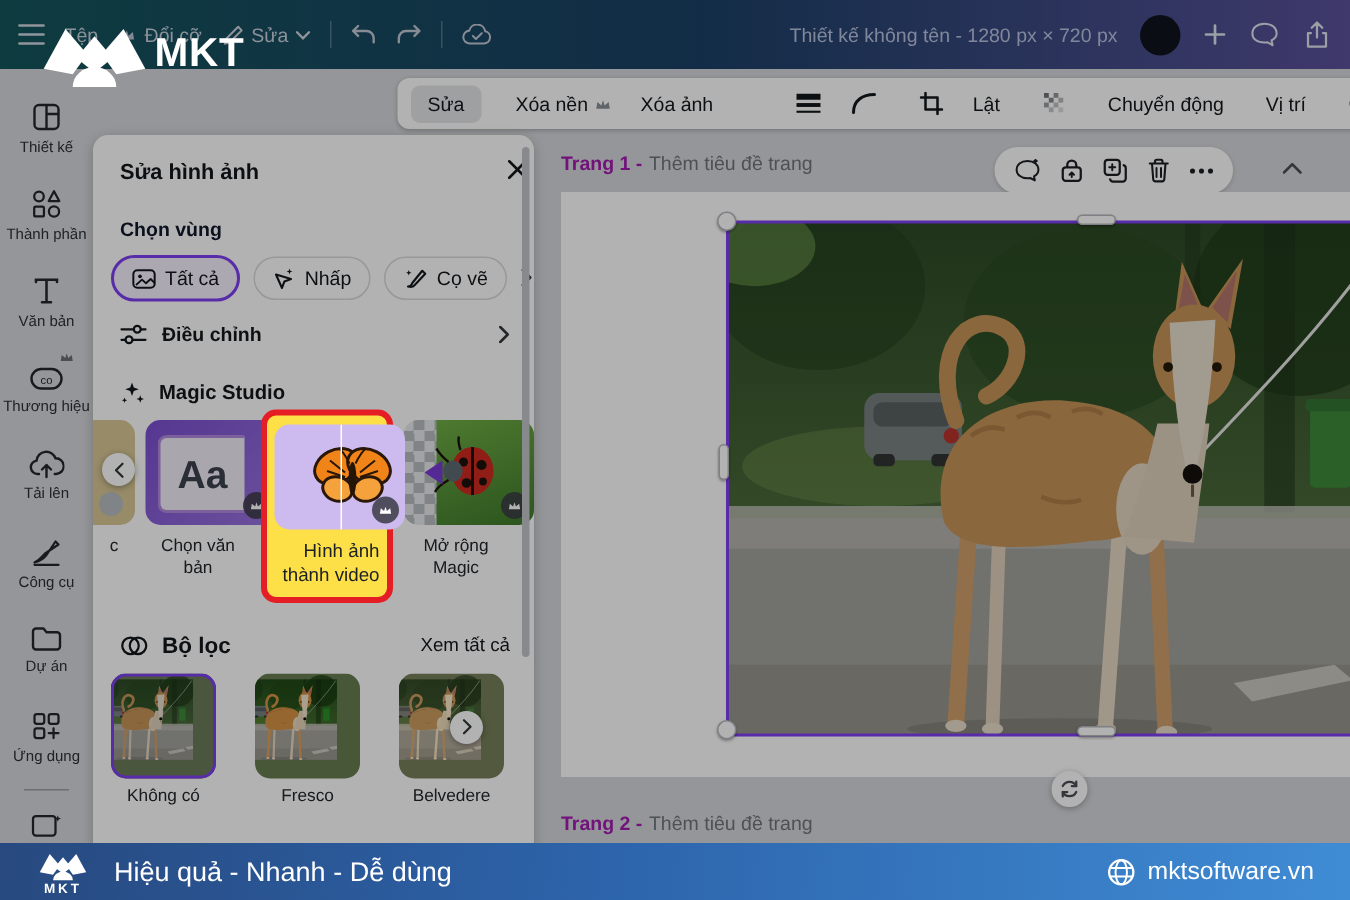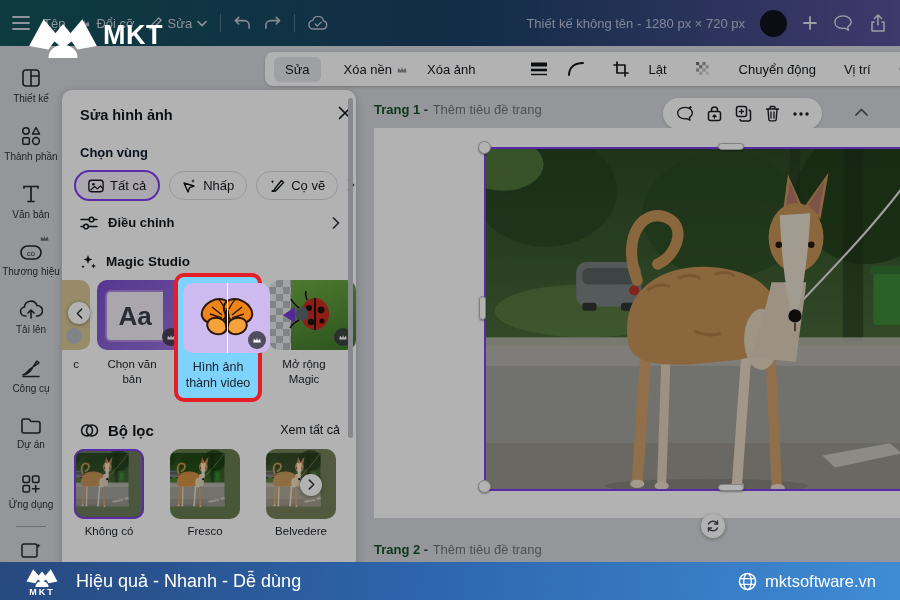--- a/index.html
+++ b/index.html
@@ -67,41 +67,41 @@
   .ms-thumb{ width:87px; height:70px; border-radius:10px; position:relative; overflow:hidden; }
   .ms-label{ font-size:11.5px; color:#23272c; margin-top:7px; line-height:1.3; }
   .ms-partial{ width:28px; flex:0 0 auto; }
   .ms-partial .ms-thumb{ width:28px; border-radius:0 10px 10px 0; background:#d8c796; }
   .toggle-dot{ position:absolute; left:4px; bottom:6px; width:16px; height:16px; border-radius:50%; background:#b9bdc2; }
   .crown-badge{ position:absolute; right:4px; bottom:4px; width:18px; height:18px; border-radius:50%;
     background:rgba(58,58,68,.85); display:flex; align-items:center; justify-content:center; }
   .thumb-text-card{ position:absolute; left:8px; top:10px; width:58px; height:52px; background:#f2eef9;
     border-radius:6px 0 0 6px; display:flex; align-items:center; justify-content:center;
     font-size:26px; font-weight:bold; color:#3c414c; border:2px solid #b08ae0; border-right:none;}
-  .ms-highlight{ position:relative; z-index:60; width:88px; flex:0 0 auto; background:#7dd3fc;
-    border:4px solid #e51d25; border-radius:10px; padding:6px 5px 6px; margin-top:-7px; text-align:center; cursor:pointer;}
+  .ms-highlight{ position:relative; z-index:60; width:88px; flex:0 0 auto; background:#fde047;
+    border:4px solid #e51d25; border-radius:10px; padding:6px 5px 6px; margin-top:-7px; text-align:right; cursor:pointer;}
   .ms-highlight .ms-thumb{ margin:0 auto; background:#cdbbf0; }
   .ms-highlight .ms-label{ color:#1c2025; font-size:12.5px; margin-top:6px; }
   .divider-line{ position:absolute; left:50%; top:0; width:1.5px; height:70px; background:#fff; }
   .carousel-btn{ position:absolute; width:22px; height:22px; border-radius:50%; background:#fff;
     box-shadow:0 1px 4px rgba(0,0,0,.35); border:none; cursor:pointer; display:flex; align-items:center;
     justify-content:center; font-size:13px; color:#33373c; z-index:5; }
   .flt-head{ display:flex; align-items:center; gap:9px; padding:20px 16px 10px 18px; }
   .flt-head .rb-label{ font-size:15px; font-weight:bold; color:#14181c; }
   .flt-head .see-all{ margin-left:auto; background:none; border:none; font-family:inherit; font-size:12.5px; color:#14181c; cursor:pointer;}
   .flt-row{ display:flex; gap:26px; padding:0 0 0 12px; overflow:hidden; position:relative; }
   .flt-tile{ width:70px; flex:0 0 auto; text-align:center; cursor:pointer; }
   .flt-thumb{ width:70px; height:70px; border-radius:10px; overflow:hidden; position:relative; background:#6b7c5a;}
   .flt-tile.selected .flt-thumb{ outline:2px solid #7e3ff2; outline-offset:-2px; }
   .flt-label{ font-size:11.5px; color:#23272c; margin-top:6px; }
   .panel-scrollbar{ position:absolute; right:3px; top:8px; width:5px; height:340px; border-radius:3px; background:#c2c5c9; }
   
   .canvas{ position:absolute; left:356px; top:86px; right:0; bottom:0; }
   .page-row{ position:absolute; left:18px; top:14px; right:10px; display:flex; align-items:center; }
-  .page-name b{ font-size:13px; color:#14532d; }
+  .page-name b{ font-size:13px; color:#a21caf; }
   .page-name span{ font-size:13px; color:#6e747c; }
   .page-actions{ position:absolute; left:289px; top:-2px; background:#fff; border-radius:16px;
     display:flex; align-items:center; gap:13px; padding:7px 13px; box-shadow:0 1px 3px rgba(0,0,0,.18); color:#1c1f24;}
   .collapse{ position:absolute; right:22px; top:4px; color:#4a4f55; background:none; border:none; cursor:pointer;}
   .page{ position:absolute; left:18px; top:42px; width:540px; height:390px; background:#ffffff; }
   .photo{ position:absolute; left:111px; top:20px; width:447px; height:342px; overflow:hidden; cursor:pointer;}
   .photo svg{ display:block; width:100%; height:100%; }
   .sel{ position:absolute; left:110px; top:19px; width:449px; height:344px; border:2px solid #7e3ff2; pointer-events:none; }
   .h-c{ position:absolute; width:13px; height:13px; border-radius:50%; background:#fff; border:1px solid #b5b8bd; box-shadow:0 1px 2px rgba(0,0,0,.35); cursor:pointer;}
   .h-v{ position:absolute; width:7px; height:24px; border-radius:4px; background:#fff; border:1px solid #b5b8bd; box-shadow:0 1px 2px rgba(0,0,0,.35); cursor:pointer;}

